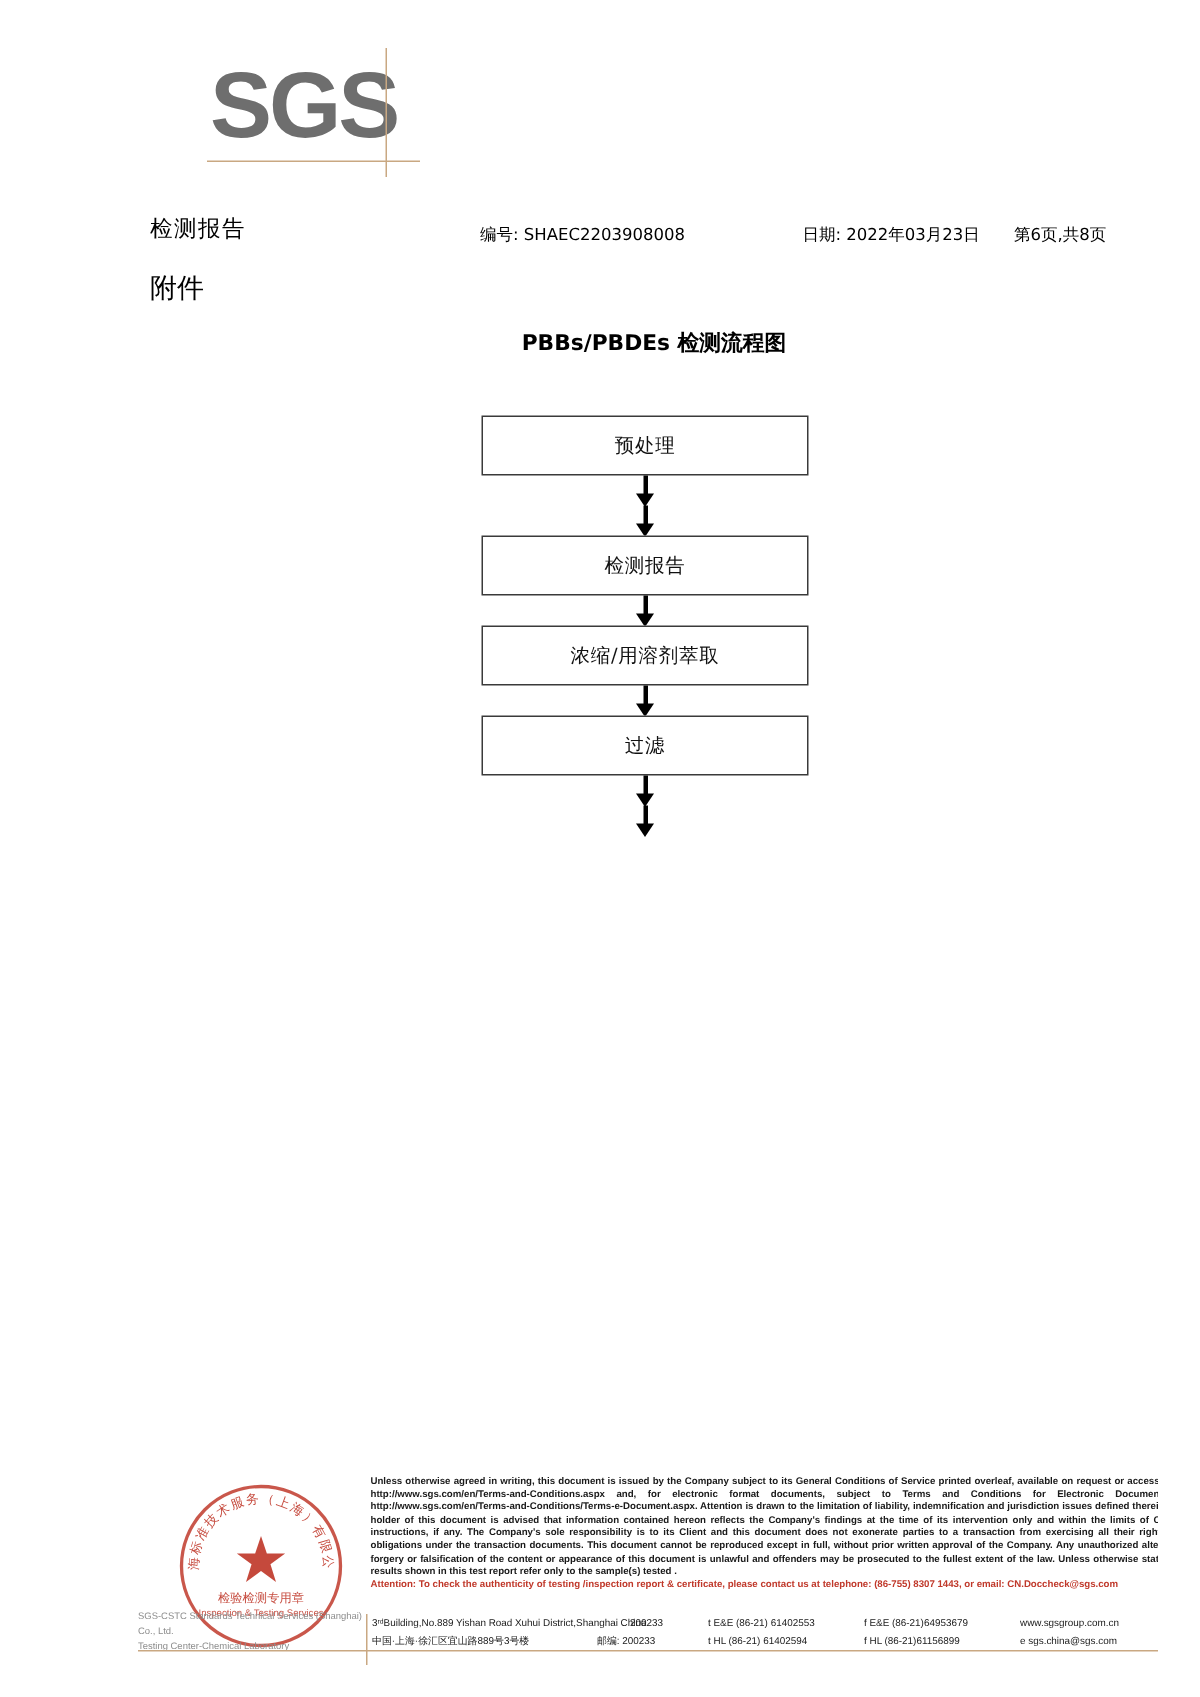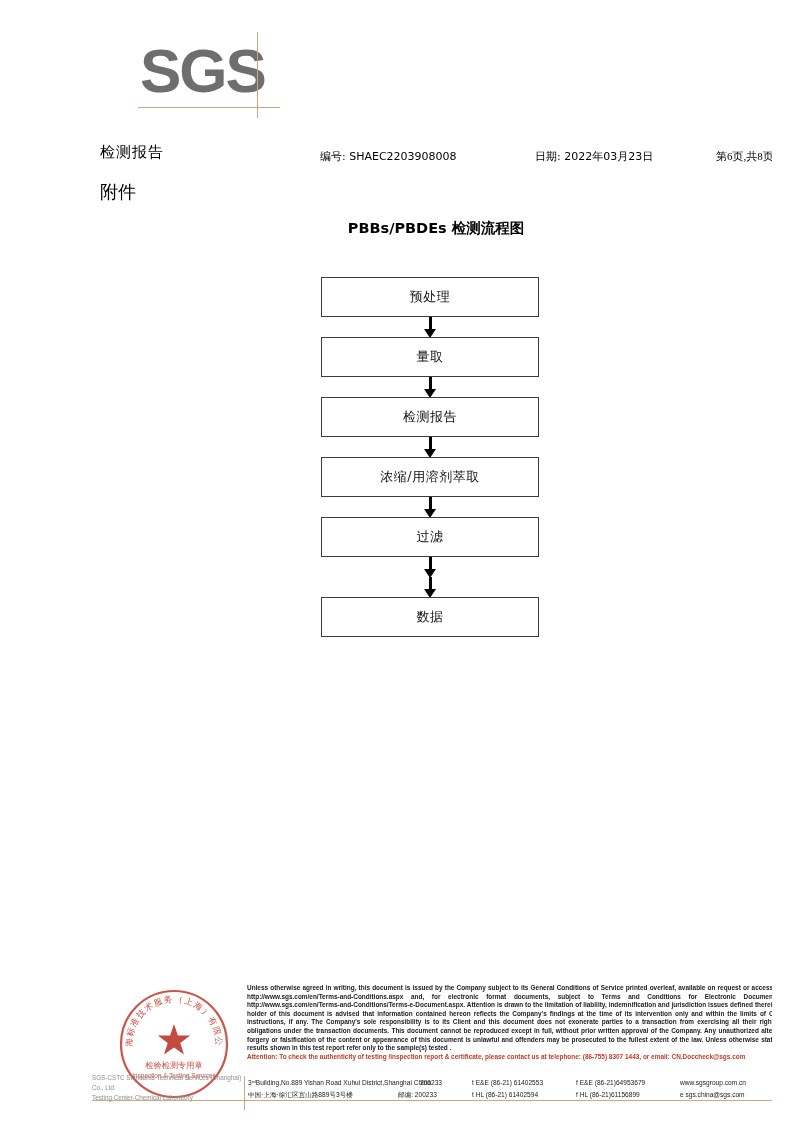--- a/index.html
+++ b/index.html
@@ -75,21 +75,21 @@
   }
   .meta {
     position: absolute;
     top: 149px;
     font-size: 11px;
     white-space: nowrap;
     font-family: "DejaVu Sans", "Liberation Sans", sans-serif;
   }
   #meta-no { left: 284px; }
   #meta-date { left: 499px; }
-  #meta-page { left: 680px; font-family: Liberation Serif, serif; }
+  #meta-page { left: 640px; }
 
   
   #flow-title {
     position: absolute;
     left: 0;
     top: 219px;
     width: 800px;
     text-align: center;
     font-size: 14.5px;
     font-weight: bold;
@@ -252,23 +252,20 @@
   <div id="flow">
 
     <div class="flow-step">
       <div class="flow-box">预处理</div>
     </div>
     <div class="flow-arrow">
       <div class="shaft"></div>
         <div class="head"></div>
     </div>
 
-    <div class="flow-step">
-      <div class="flow-box">量取</div>
-    </div>
     <div class="flow-arrow">
       <div class="shaft"></div>
         <div class="head"></div>
     </div>
 
     <div class="flow-step">
       <div class="flow-box">检测报告</div>
     </div>
     <div class="flow-arrow">
       <div class="shaft"></div>
@@ -289,23 +286,20 @@
     <div class="flow-arrow">
       <div class="shaft"></div>
         <div class="head"></div>
     </div>
 
     <div class="flow-arrow">
       <div class="shaft"></div>
         <div class="head"></div>
     </div>
 
-    <div class="flow-step">
-      <div class="flow-box">数据</div>
-    </div>
 
   </div>
 
   <div id="seal">
     <svg width="112" height="112" viewBox="0 0 112 112" xmlns="http://www.w3.org/2000/svg">
       <circle cx="56" cy="56" r="53" fill="none" stroke="#c0392b" stroke-width="2.2" opacity="0.85"></circle>
       <path id="sealArcTop" d="M 14 56 A 42 42 0 0 1 98 56" fill="none"></path>
       <path id="sealArcBot" d="M 20 62 A 36 36 0 0 0 92 62" fill="none"></path>
       <text font-size="8.6" fill="#c0392b" font-family="DejaVu Sans, sans-serif" opacity="0.9" letter-spacing="1.2">
         <textPath href="#sealArcTop" startOffset="50%" text-anchor="middle">上海标准技术服务（上海）有限公司</textPath>

